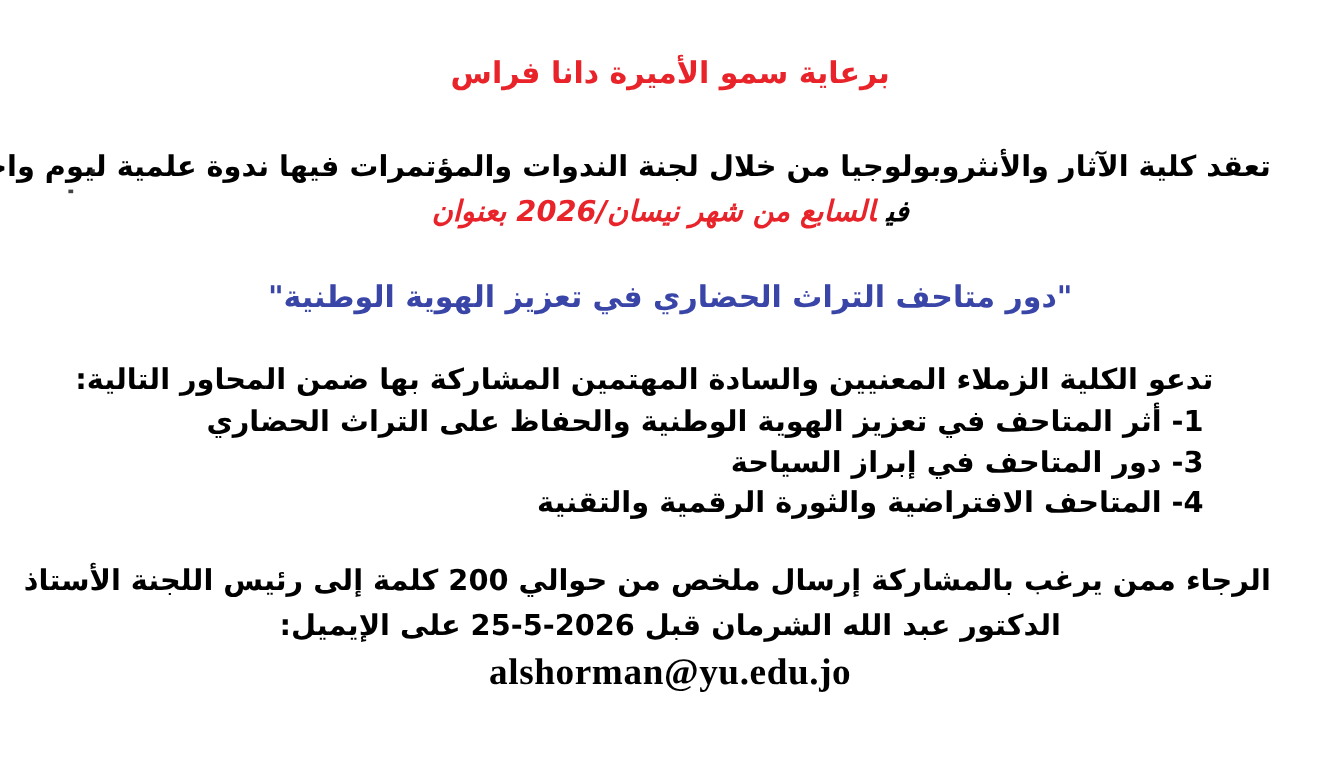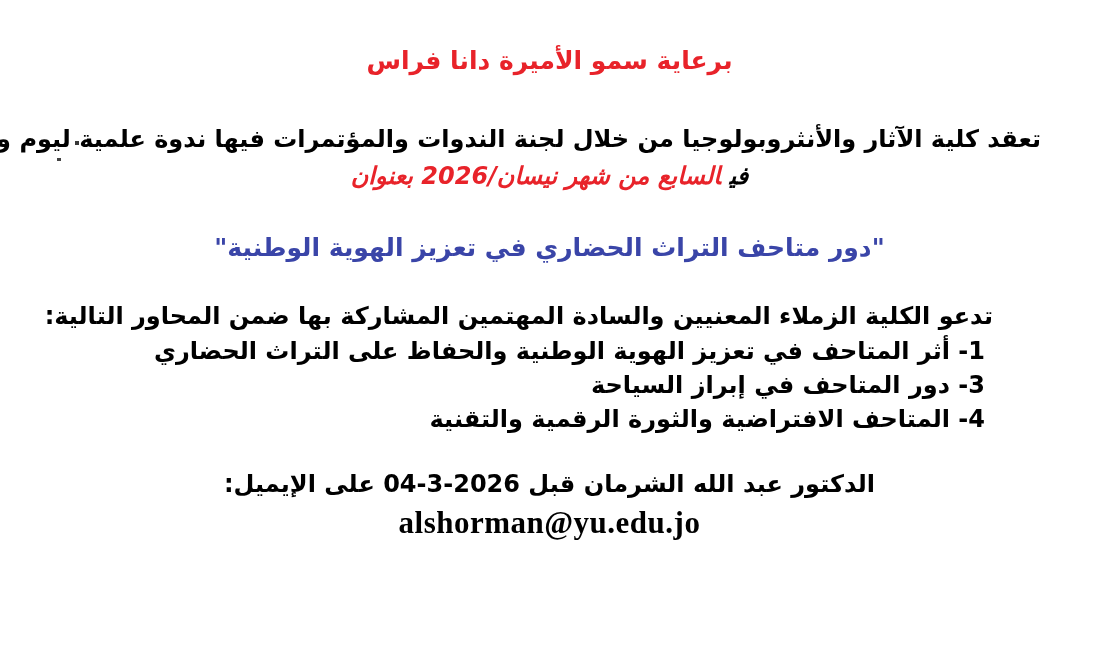--- a/index.html
+++ b/index.html
@@ -13,21 +13,21 @@
     overflow: hidden;
     font-family: "DejaVu Sans", sans-serif;
     font-weight: bold;
     color: #000000;
   }
   .doc {
     position: relative;
     box-sizing: border-box;
     width: 1117px;
     height: 648px;
-    padding: 42px 76px 0 58px;
+    padding: 42px 58px 0 58px;
   }
   .center { text-align: center; }
   .nowrap { white-space: nowrap; }
 
   .patronage-title {
     font-size: 25px;
     line-height: 37px;
     color: var(--red, #e8232a);
     margin: 0 0 42px 0;
   }
@@ -110,20 +110,21 @@
   <div class="invitation-block">
     <div class="invitation-lead nowrap">تدعو الكلية الزملاء المعنيين والسادة المهتمين المشاركة بها ضمن المحاور التالية:</div>
     <div class="topics-list">
       <div class="topic-item nowrap">1- أثر المتاحف في تعزيز الهوية الوطنية والحفاظ على التراث الحضاري</div>
       <div class="topic-item nowrap">3- دور المتاحف في إبراز السياحة</div>
       <div class="topic-item nowrap">4- المتاحف الافتراضية والثورة الرقمية والتقنية</div>
     </div>
   </div>
 
   <div class="submission-block center">
-    <div class="submission-line nowrap">الدكتور عبد الله الشرمان قبل 2026-3-04 على الإيميل:</div>
+    <div class="submission-line nowrap">الرجاء ممن يرغب بالمشاركة إرسال ملخص من حوالي 200 كلمة إلى رئيس اللجنة الأستاذ</div>
+    <div class="submission-line nowrap">الدكتور عبد الله الشرمان قبل 2026-5-25 على الإيميل:</div>
     <div class="contact-email nowrap">alshorman@yu.edu.jo</div>
   </div>
 
   <div class="scan-artifact artifact-1"></div>
   <div class="scan-artifact artifact-2"></div>
 
 </div>
 
 </body></html>

